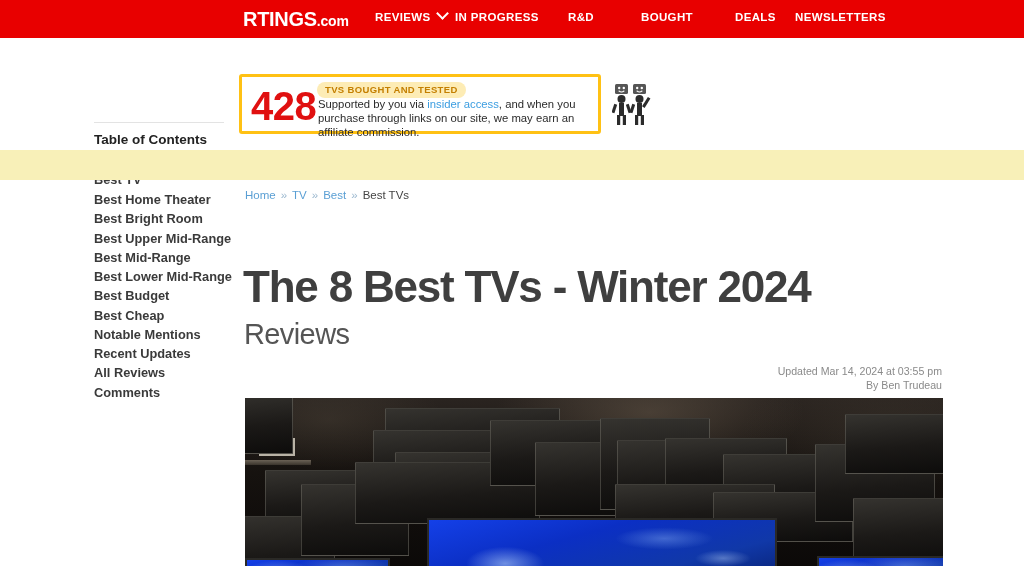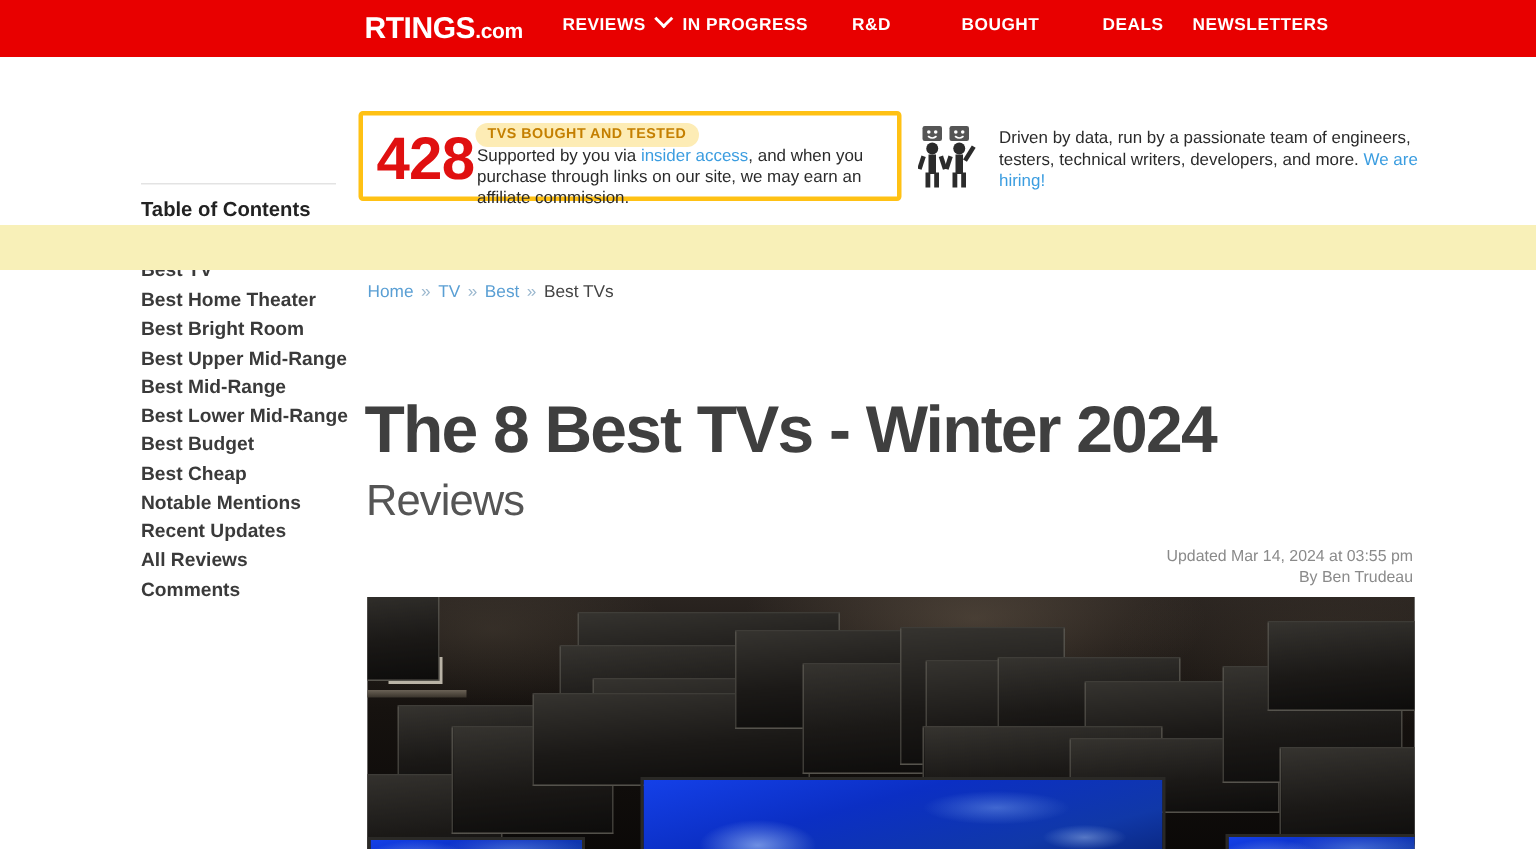--- a/index.html
+++ b/index.html
@@ -245,24 +245,20 @@
       <rect x="1" y="22" width="3" height="9" fill="#2b2b2b" transform="rotate(18 2.5 26)"></rect>
       <rect x="15" y="22" width="3" height="9" fill="#2b2b2b" transform="rotate(-18 16.5 26)"></rect>
       <circle cx="27.5" cy="17" r="4" fill="#2b2b2b"></circle>
       <rect x="25" y="21" width="5" height="13" fill="#2b2b2b"></rect>
       <rect x="23" y="33" width="3.2" height="10" fill="#2b2b2b"></rect>
       <rect x="28.8" y="33" width="3.2" height="10" fill="#2b2b2b"></rect>
       <rect x="19" y="22" width="3" height="9" fill="#2b2b2b" transform="rotate(18 20.5 26)"></rect>
       <rect x="33" y="15" width="3" height="11" fill="#2b2b2b" transform="rotate(32 34.5 20)"></rect>
     </svg>
   </div>
-  <div class="driven-text">
-    <span>Driven by data, run by a passionate team of engineers, testers, technical writers, developers, and more.</span>
-    <a class="hiring">We are hiring!</a>
-  </div>
 
   <div class="toc-divider"></div>
   <div class="toc-title">Table of Contents</div>
   <a class="toc-item" style="top:153px">Intro</a>
   <a class="toc-item" style="top:172px">Best TV</a>
   <a class="toc-item" style="top:192px">Best Home Theater</a>
   <a class="toc-item" style="top:211px">Best Bright Room</a>
   <a class="toc-item" style="top:231px">Best Upper Mid-Range</a>
   <a class="toc-item" style="top:250px">Best Mid-Range</a>
   <a class="toc-item" style="top:269px">Best Lower Mid-Range</a>

